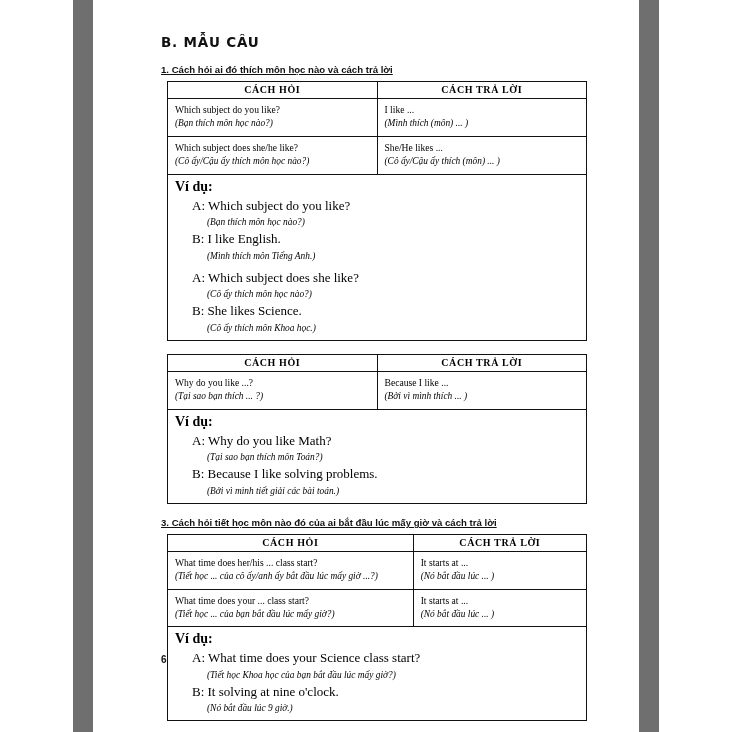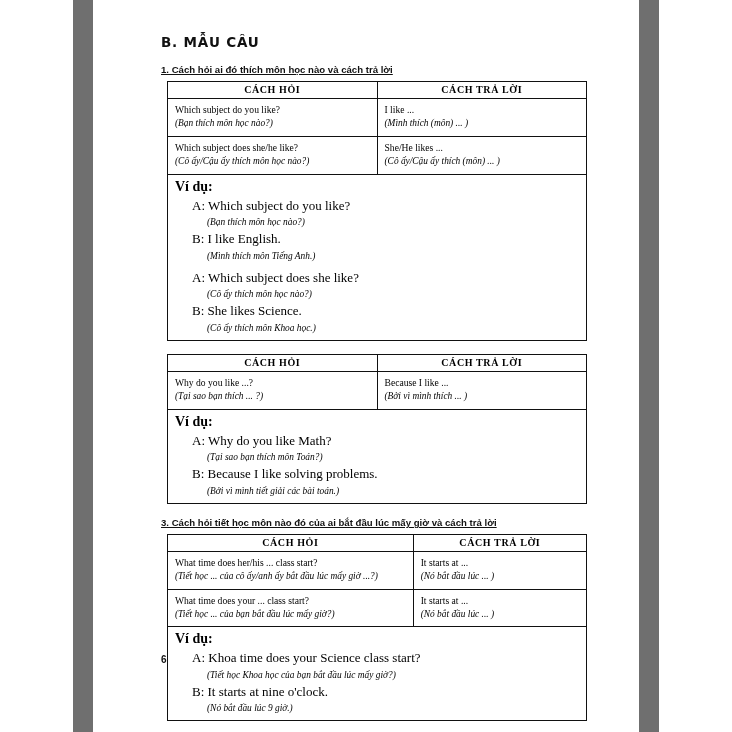--- a/index.html
+++ b/index.html
@@ -245,23 +245,23 @@
           </td>
           <td>
             <div class="cell-en">It starts at ...</div>
             <div class="cell-vi">(Nó bắt đầu lúc ... )</div>
           </td>
         </tr>
         <tr>
           <td class="example-cell" colspan="2">
             <div class="example-label">Ví dụ:</div>
             <div class="example-block">
-              <div class="ex-line-en">A: Khoa time does your Science class start?</div>
+              <div class="ex-line-en">A: What time does your Science class start?</div>
               <div class="ex-line-vi">(Tiết học Khoa học của bạn bắt đầu lúc mấy giờ?)</div>
-              <div class="ex-line-en">B: It starts at nine o'clock.</div>
+              <div class="ex-line-en">B: It solving at nine o'clock.</div>
               <div class="ex-line-vi">(Nó bắt đầu lúc 9 giờ.)</div>
             </div>
           </td>
         </tr>
       </tbody>
         </table>
 
     </div>
 
     <div class="page-number">6</div>

